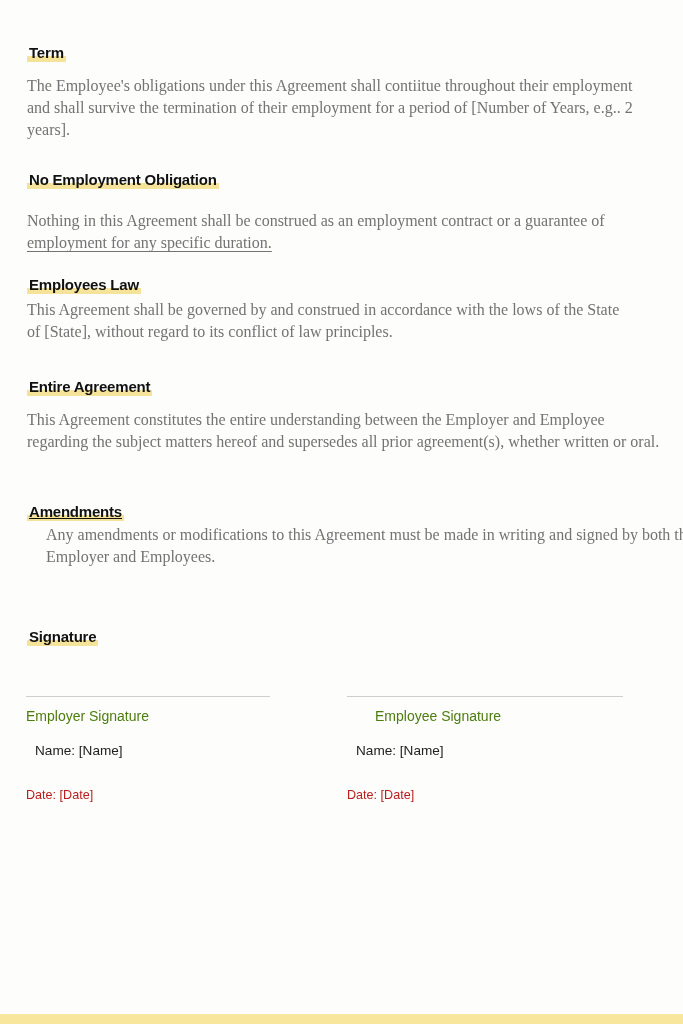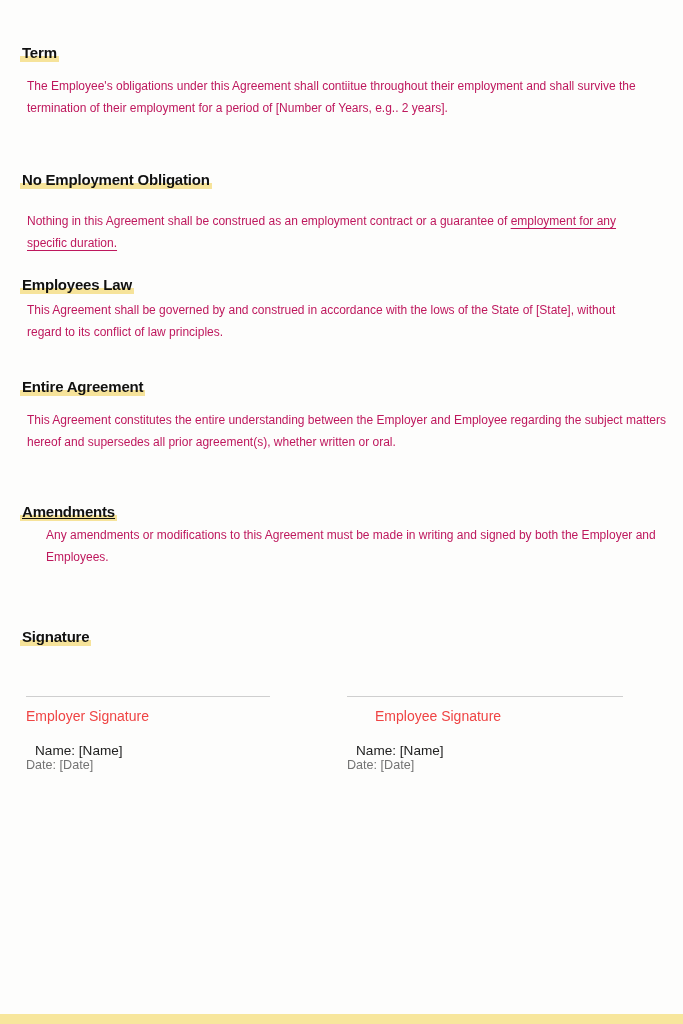--- a/index.html
+++ b/index.html
@@ -2,35 +2,35 @@
 <html><head>
 <meta charset="utf-8">
 <style>
   html, body { margin:0; padding:0; }
   body {
     width:683px; height:1024px; position:relative; overflow:hidden;
     background:#fdfdfc;
     font-family:"Liberation Sans", sans-serif; color:#1c1c1c;
   }
   .heading {
-    position:absolute; left:20px; margin:0;
+    position:absolute; left:27px; margin:0;
     font-size:15px; font-weight:bold; color:#111;
     padding:0 2px 1px 2px;
     background:linear-gradient(to top, #f6e39a 0, #f6e39a 6px, transparent 6px);
     letter-spacing:-0.2px;
   }
   .para {
     position:absolute; left:27px; margin:0; width:640px;
-    font-size:12px; line-height:22px; color:#be185d;
+    font-size:16px; line-height:22px; color:#737373;font-family:Liberation Serif, serif;
   }
   .underlined { text-decoration:underline; text-underline-offset:3px; }
   .sig-line { position:absolute; top:696px; height:1px; background:#cfcfcf; }
-  .sig-title { position:absolute; top:708px; font-size:14px; color:#ef4444; margin:0;text-align:right; }
+  .sig-title { position:absolute; top:708px; font-size:14px; color:#4d7c0f; margin:0;text-align:right; }
   .sig-name { position:absolute; top:734px; font-size:13.6px; color:#222; margin:9px; }
-  .sig-date { position:absolute; top:758px; font-size:12.6px; color:#737373; margin:0; }
+  .sig-date { position:absolute; top:788px; font-size:12.6px; color:#b91c1c; margin:0; }
   .footer-bar { position:absolute; left:0; right:0; bottom:0; height:10px; background:#f7e69c; }
 </style>
 </head>
 <body>
 
 <h2 class="heading" style="top:44px;">Term</h2>
 <p class="para" style="top:75px; width:610px;">The Employee's obligations under this Agreement shall contiitue throughout their employment and shall survive the termination of their employment for a period of [Number of Years, e.g.. 2 years].</p>
 
 <h2 class="heading" style="top:171px;">No Employment Obligation</h2>
 <p class="para" style="top:210px; width:620px;"><span>Nothing in this Agreement shall be construed as an employment contract or a guarantee of </span><span class="underlined">employment for any specific duration.</span></p>

